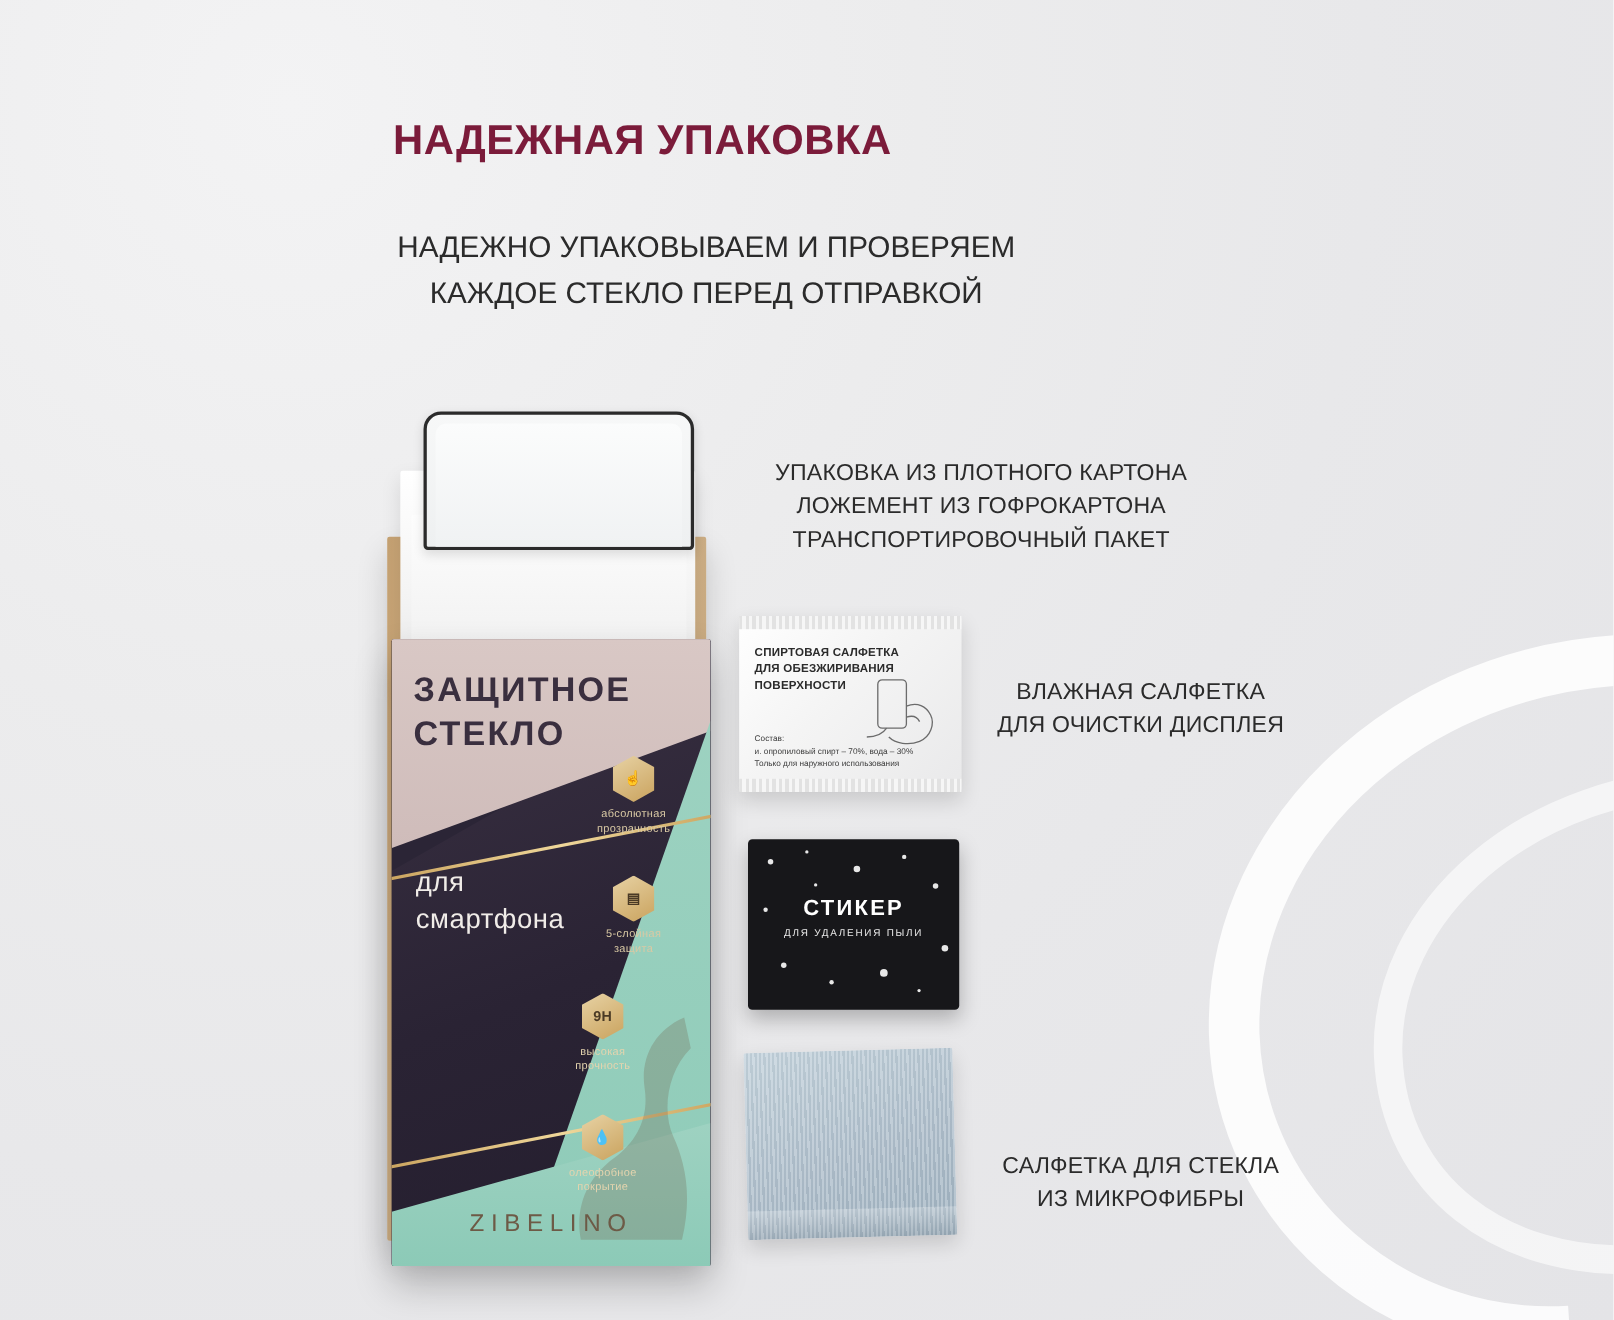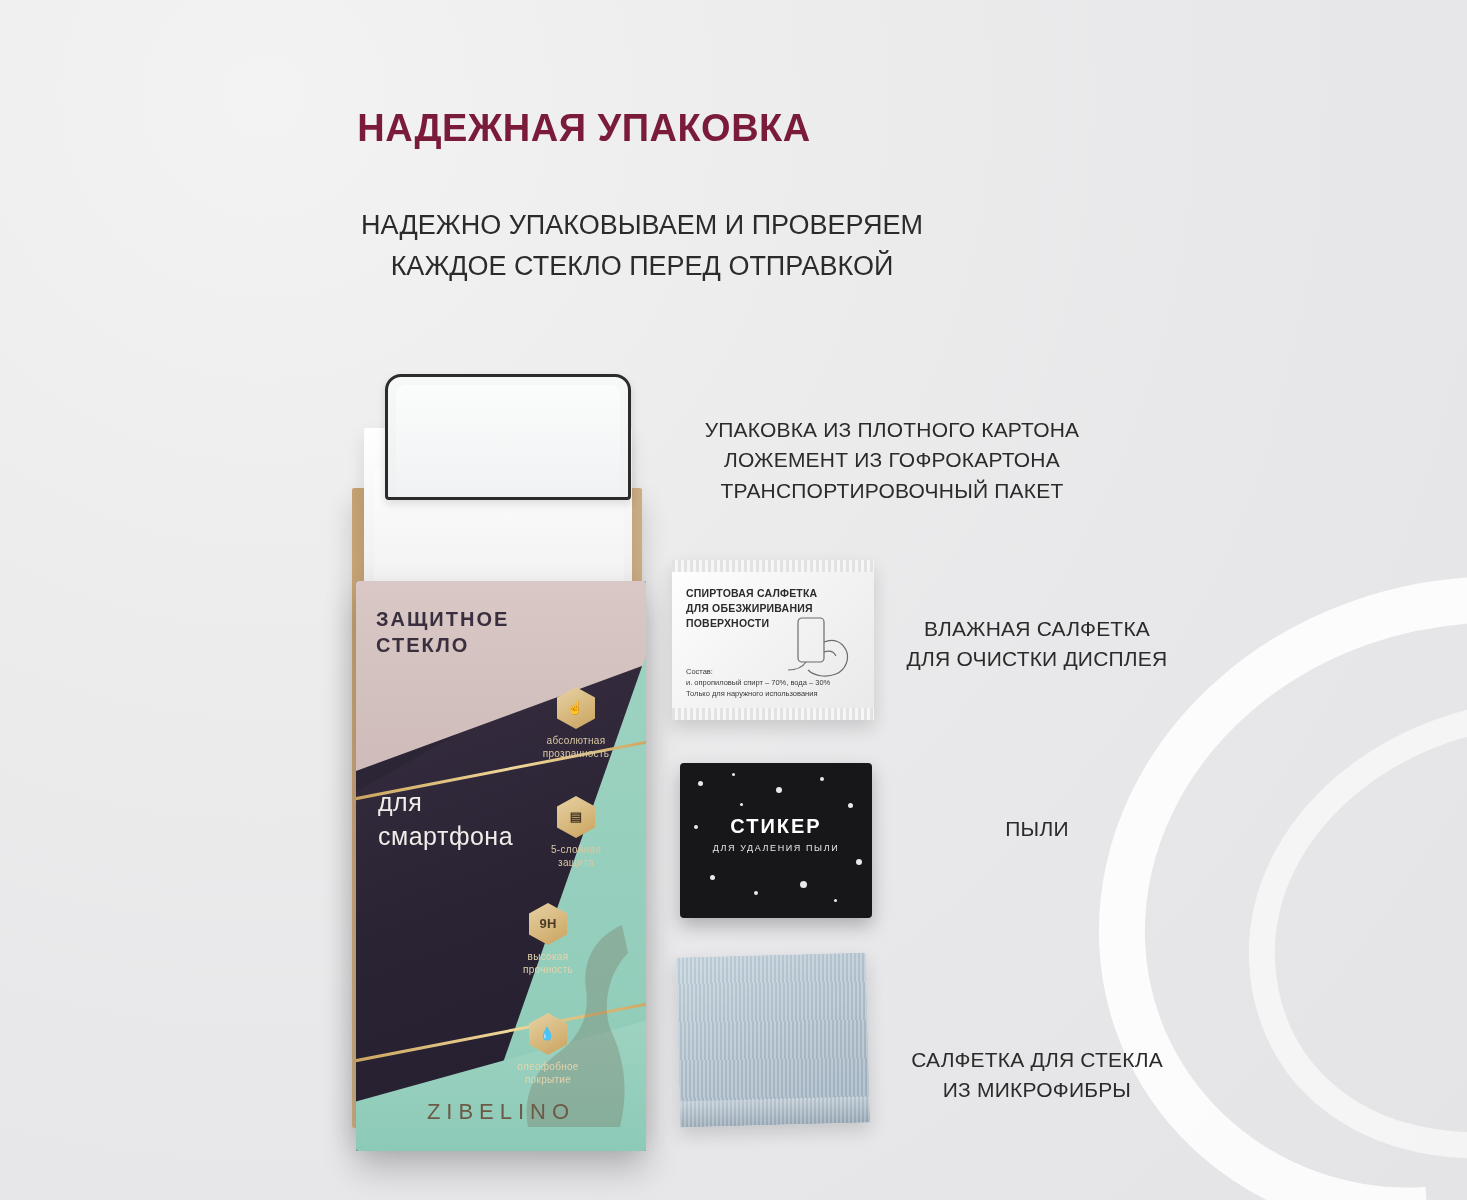--- a/index.html
+++ b/index.html
@@ -173,21 +173,21 @@
     height: 3px;
   }
   .gl1 { left: -10px; top: 186px; width: 330px; transform: rotate(-11deg); }
   .gl2 { left: -10px; top: 448px; width: 330px; transform: rotate(-11deg); }
 
   .bf-title {
     position: absolute;
     left: 20px;
     top: 26px;
     color: #3a2f3f;
-    font-size: 20px;
+    font-size: 31px;
     font-weight: bold;
     letter-spacing: 2px;
     line-height: 1.28;
   }
   .bf-sub {
     position: absolute;
     left: 22px;
     top: 205px;
     color: #f0ece8;
     font-size: 25px;
@@ -483,21 +483,20 @@
     <div>ЛОЖЕМЕНТ ИЗ ГОФРОКАРТОНА</div>
     <div>ТРАНСПОРТИРОВОЧНЫЙ ПАКЕТ</div>
   </div>
 
   <div class="caption caption-wipe">
     <div>ВЛАЖНАЯ САЛФЕТКА</div>
     <div>ДЛЯ ОЧИСТКИ ДИСПЛЕЯ</div>
   </div>
 
   <div class="caption caption-stick">
-    <div>ПЫЛИ</div>
   </div>
 
   <div class="caption caption-cloth">
     <div>САЛФЕТКА ДЛЯ СТЕКЛА</div>
     <div>ИЗ МИКРОФИБРЫ</div>
   </div>
 
 </div>
 
 </body></html>

